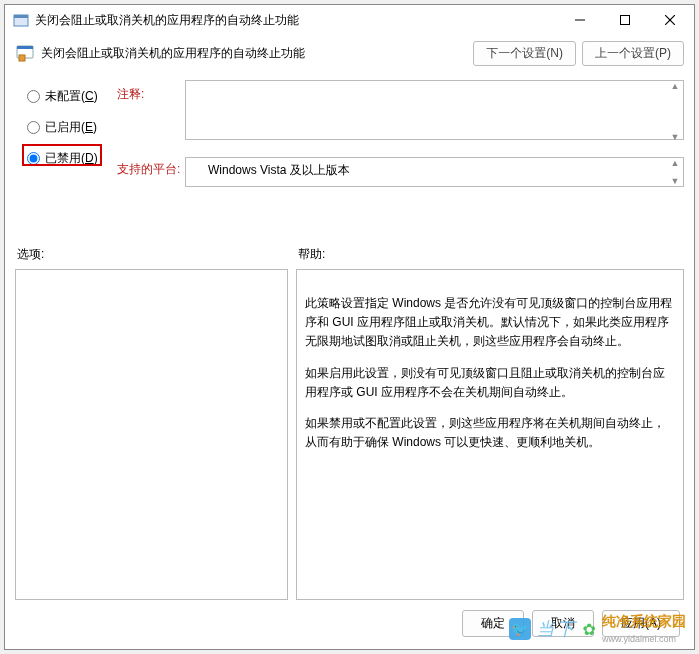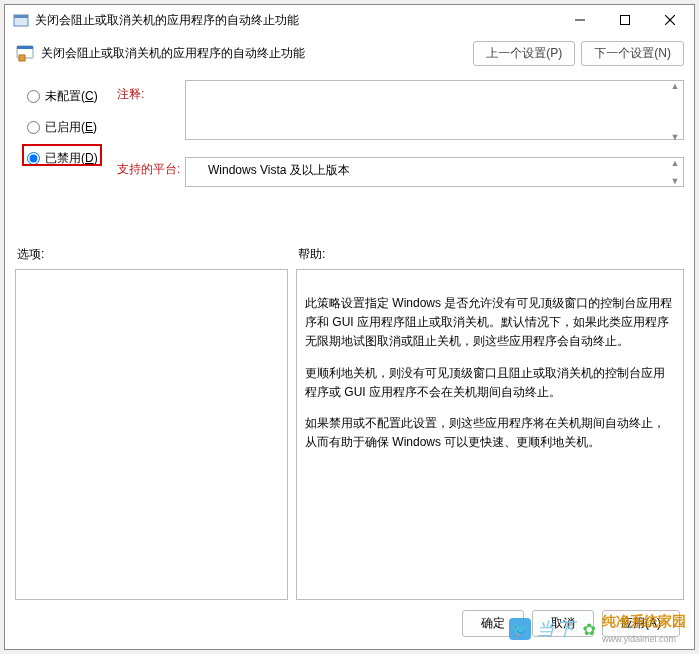--- a/index.html
+++ b/index.html
@@ -73,22 +73,22 @@
 
   <div class="hdr-row">
     <span class="hdr-icon">
       <svg width="18" height="18" viewBox="0 0 18 18">
           <rect x="1" y="1" width="16" height="12" rx="1" fill="#fff" stroke="#8aa"></rect>
           <rect x="1" y="1" width="16" height="3" fill="#3a78c4"></rect>
           <rect x="3" y="10" width="6" height="6" fill="#e29a3a" stroke="#b57418"></rect>
         </svg>
     </span>
     <span class="hdr-title">关闭会阻止或取消关机的应用程序的自动终止功能</span>
+    <button class="navbtn"><span>下一个设置(N)</span></button>
     <button class="navbtn"><span>上一个设置(P)</span></button>
-    <button class="navbtn"><span>下一个设置(N)</span></button>
   </div>
 
   <div class="cfg-row">
     <div class="radios">
       <label class="radio-line">
         <input type="radio" name="st" style="">
         <span class="lbl"><span>未配置(</span><span class="u">C</span><span>)</span></span>
       </label>
       <label class="radio-line">
         <input type="radio" name="st" style="">
@@ -128,21 +128,21 @@
 
   <div class="lower">
     <div class="col" style="flex:0.95">
       <div class="col-hdr">选项:</div>
       <div class="panel"></div>
     </div>
     <div class="col" style="flex:1.35">
       <div class="col-hdr">帮助:</div>
       <div class="panel">
         <p class="help-p">此策略设置指定 Windows 是否允许没有可见顶级窗口的控制台应用程序和 GUI 应用程序阻止或取消关机。默认情况下，如果此类应用程序无限期地试图取消或阻止关机，则这些应用程序会自动终止。</p>
-        <p class="help-p">更顺利地关机，则没有可见顶级窗口且阻止或取消关机的控制台应用程序或 GUI 应用程序不会在关机期间自动终止。</p>
+        <p class="help-p">如果启用此设置，则没有可见顶级窗口且阻止或取消关机的控制台应用程序或 GUI 应用程序不会在关机期间自动终止。</p>
         <p class="help-p">如果禁用或不配置此设置，则这些应用程序将在关机期间自动终止，从而有助于确保 Windows 可以更快速、更顺利地关机。</p>
       </div>
     </div>
   </div>
 
   <div class="footer">
     <button class="fbtn"><span>确定</span></button>
     <button class="fbtn"><span>取消</span></button>
     <button class="fbtn"><span>应用(A)</span></button>
   </div>

